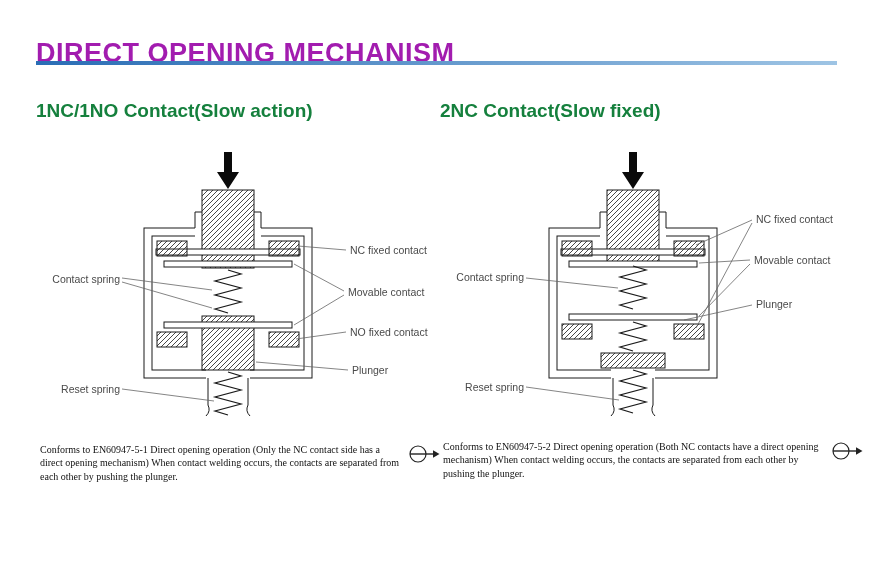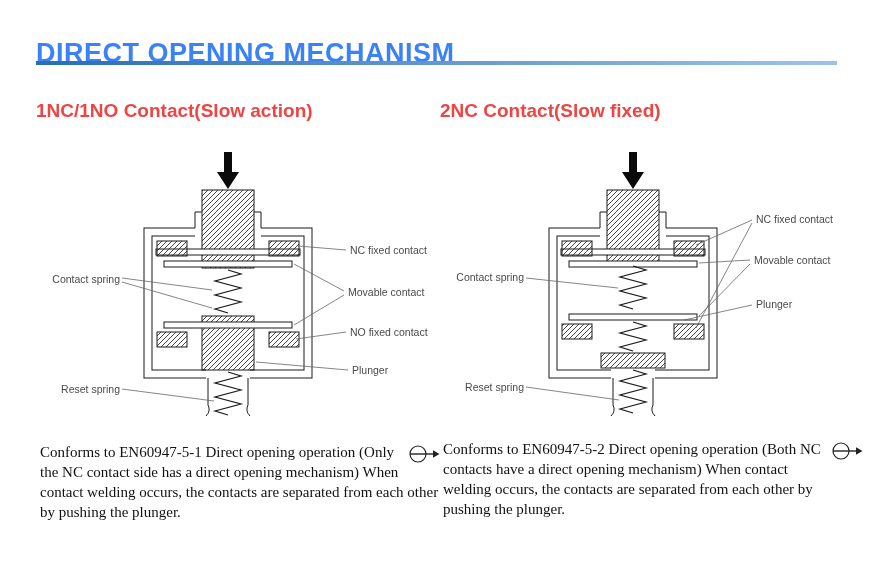--- a/index.html
+++ b/index.html
@@ -2,35 +2,35 @@
 <html><head>
 <meta charset="utf-8">
 <style>
   html,body { margin:0; padding:0; background:#fff; }
   .page {
     position:relative; width:877px; height:571px; background:#ffffff;
     font-family:"Liberation Sans", sans-serif; overflow:hidden;
   }
   .title {
     position:absolute; left:36px; top:20px;
-    font-size:27px; font-weight:900; letter-spacing:0.5px; color:#3b82f6;
+    font-size:27px; font-weight:900; letter-spacing:0.5px; color:#a21caf;
   }
   .rule {
     position:absolute; left:36px; top:61px; width:801px; height:4px;
     background:linear-gradient(to right,#2a6db5,#9ec4e4);
   }
-  .subtitle { position:absolute; top:84px; font-size:19px; font-weight:bold; color:#ef4444; }
+  .subtitle { position:absolute; top:84px; font-size:19px; font-weight:bold; color:#15803d; }
   .subtitle.left  { left:36px; }
   .subtitle.right { left:440px; }
   .diagram { position:absolute; top:150px; }
   .diagram.left  { left:38px; }
   .diagram.right { left:438px; }
   .desc {
     position:absolute; font-family:"Liberation Serif", serif;
-    font-size:15px; line-height:1.33; color:#111;
+    font-size:10px; line-height:1.33; color:#111;
   }
   .desc.left  { left:40px;  top:443px; width:400px; }
   .desc.right { left:443px; top:440px; width:420px; }
   .doa-icon { float:right; margin:1px 0 2px 6px; }
   svg text { font-family:"Liberation Sans", sans-serif; font-size:10.5px; fill:#4a4a4a; }
   .part   { stroke:#1a1a1a; stroke-width:1; }
   .leader { stroke:#666;    stroke-width:0.8; }
 </style>
 </head>
 <body>

